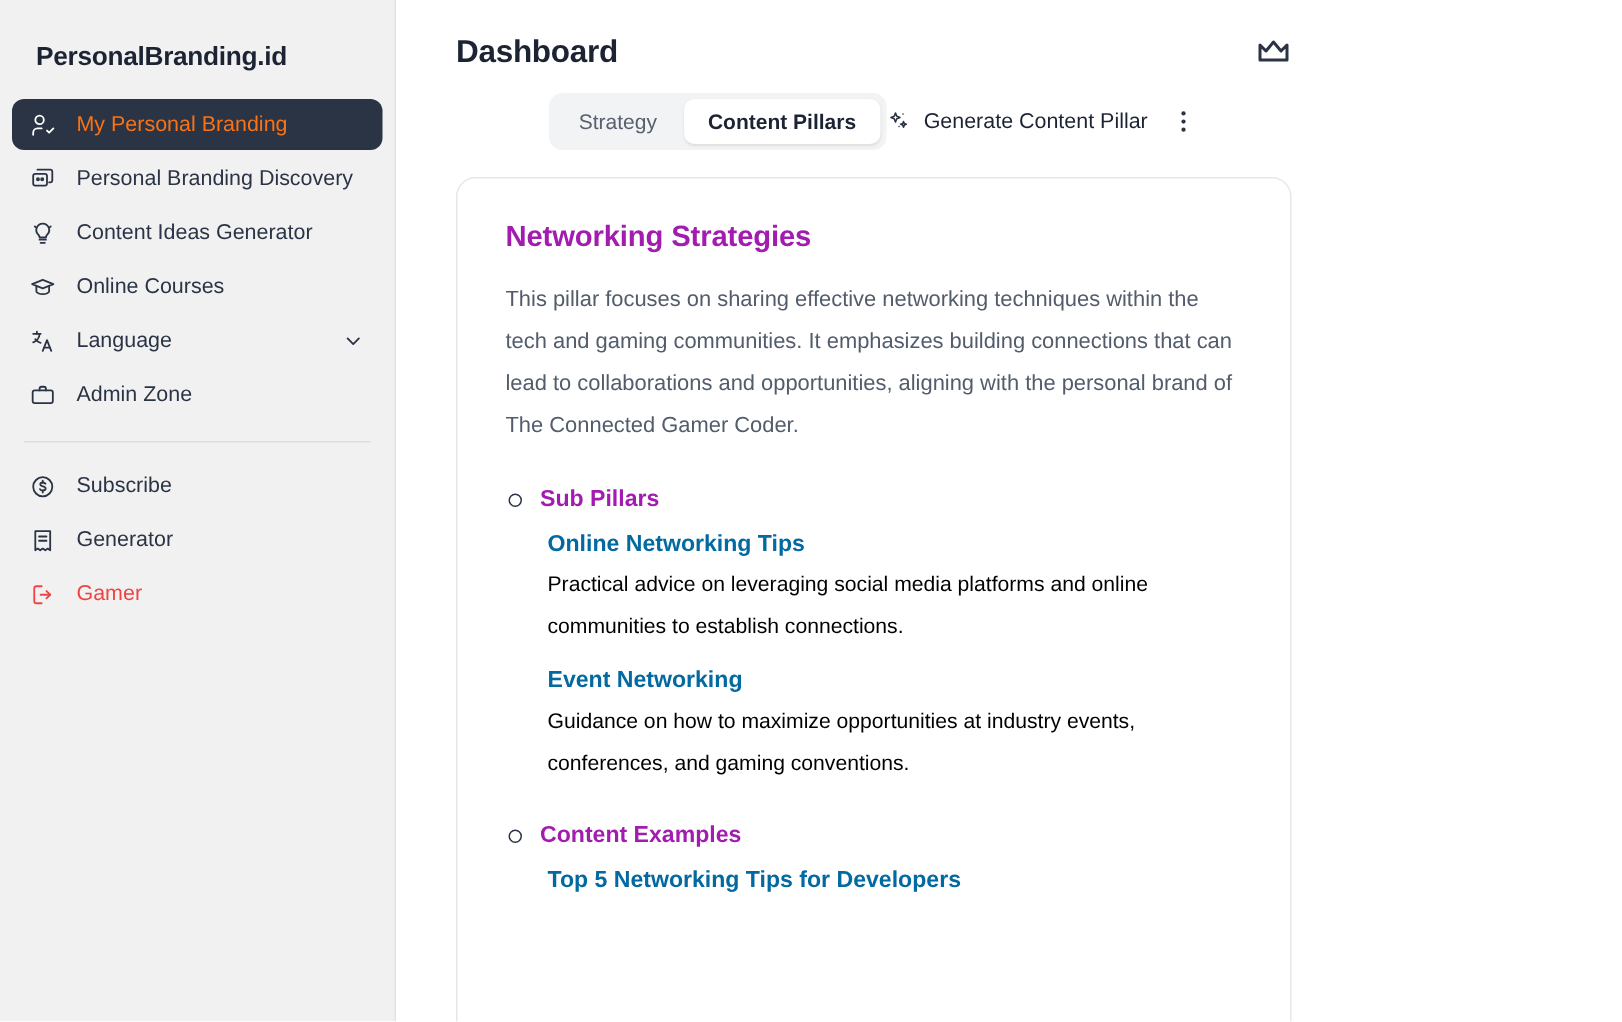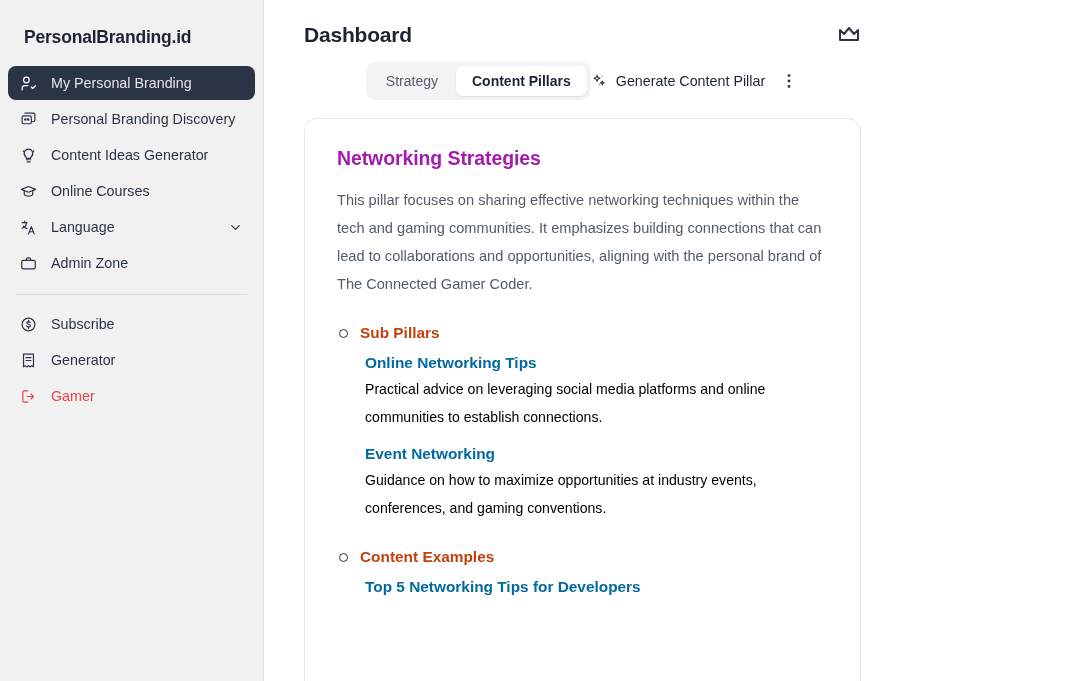--- a/index.html
+++ b/index.html
@@ -44,21 +44,21 @@
     padding: 0 12px;
     border-radius: 8px;
     cursor: pointer;
     color: #2b3445;
     font-size: 14.3px;
     position: relative;
   }
   .nav-item .label { white-space: nowrap; }
   .nav-item.active {
     background: #2b3445;
-    color: #e5e5e5;
+    color: #f97316;
   }
   .nav-item.active .ico svg { stroke: #ffffff; }
   .nav-item.logout { color: #ef4444; }
   .nav-item.logout .ico svg { stroke: #ef4444; }
   .ico {
     width: 17px; height: 17px;
     display: inline-flex;
     align-items: center;
     justify-content: center;
     flex: 0 0 17px;
@@ -187,21 +187,21 @@
   .bullet {
     width: 9px; height: 9px;
     border: 1.6px solid #2b3445;
     border-radius: 50%;
     flex: 0 0 9px;
     margin-left: 2px;
   }
   .section-title {
     font-size: 15.4px;
     font-weight: bold;
-    color: #c2410c;
+    color: #a21caf;
   }
   .entries { margin-top: 12px; padding-left: 28px; }
   .entry { margin-bottom: 14px; }
   .entry:last-child { margin-bottom: 0; }
   .entry-title {
     font-size: 15.4px;
     font-weight: bold;
     color: #0369a1;
     margin-bottom: 3px;
   }

